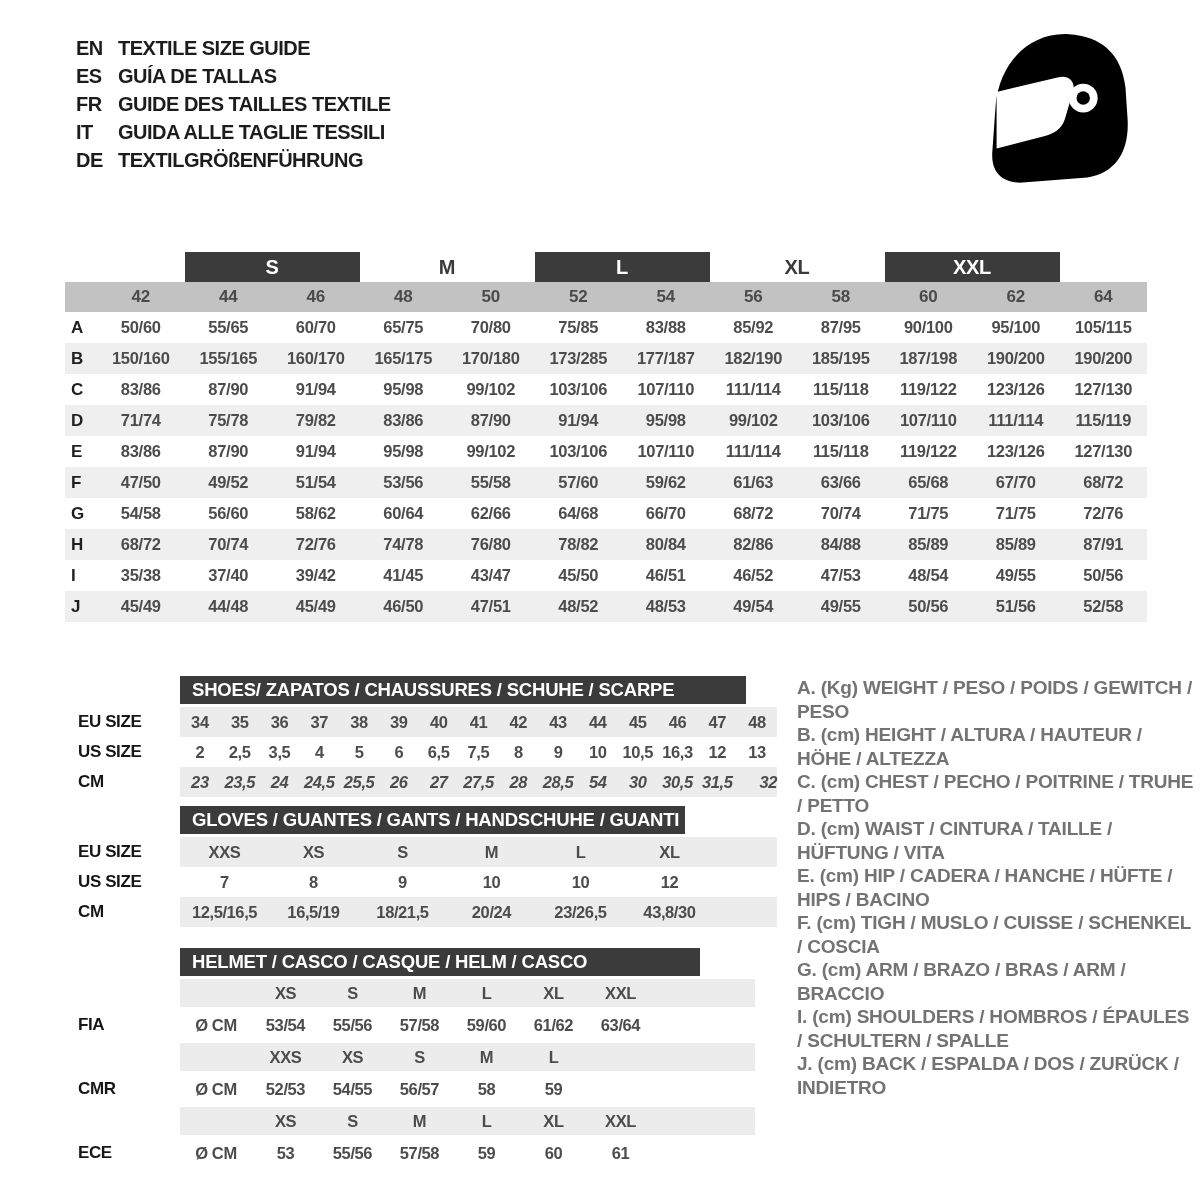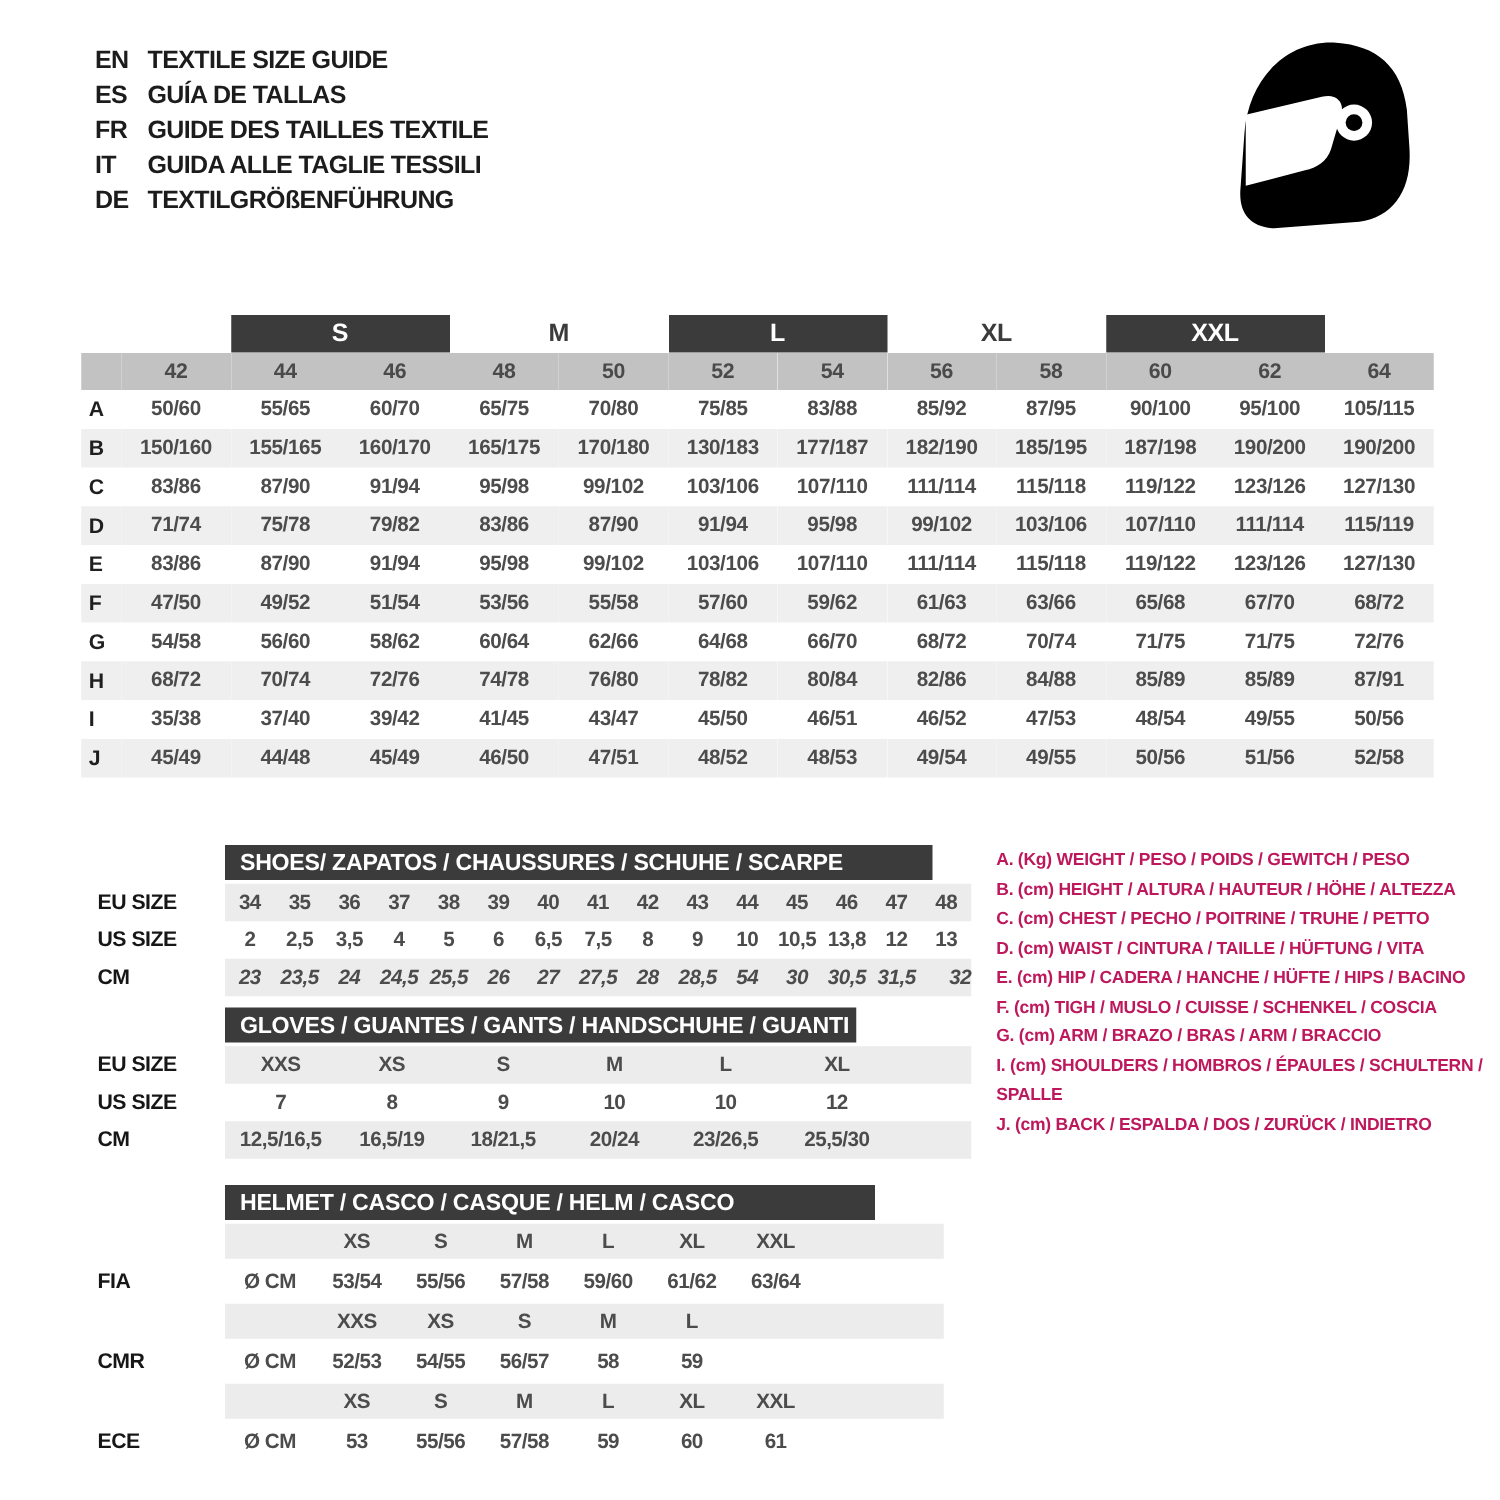--- a/index.html
+++ b/index.html
@@ -42,21 +42,21 @@
   .lcell{text-align:center;font-weight:700;font-size:16.5px;color:var(--value-text);
          letter-spacing:-0.4px;white-space:nowrap;}
   .shoes-table .lcells, .gloves-table .lcells{width:597px;}
   .helmet-table .lcells{width:575px;}
   .shoes-table .ltitle{width:566px;}
   .gloves-table .ltitle{width:505px;}
   .helmet-table .ltitle{width:520px;}
 
   
   .legend{position:absolute;left:797px;top:676px;width:398px;}
-  .legend-item{font-weight:700;font-size:14px;line-height:23.5px;letter-spacing:-0.2px;color:#be185d;}
+  .legend-item{font-weight:700;font-size:19px;line-height:23.5px;letter-spacing:-0.2px;color:#737373;}
 </style>
 </head>
 <body>
 
 <div class="page" style="--dark-bar: #3b3b3b; --header-band: #c2c2c2; --row-alt: #efefef; --shaded-row: #ececec; --value-text: #4c4c4c;">
 
   <div class="lang-block">
     <div class="lang-row">
       <span class="lang-code">EN</span>
       <span class="lang-label">TEXTILE SIZE GUIDE</span>
@@ -145,21 +145,21 @@
           <td>95/100</td>
           <td>105/115</td>
         </tr>
         <tr class="data-row alt">
           <td class="letter">B</td>
           <td>150/160</td>
           <td>155/165</td>
           <td>160/170</td>
           <td>165/175</td>
           <td>170/180</td>
-          <td>130/183</td>
+          <td>173/285</td>
           <td>177/187</td>
           <td>182/190</td>
           <td>185/195</td>
           <td>187/198</td>
           <td>190/200</td>
           <td>190/200</td>
         </tr>
         <tr class="data-row">
           <td class="letter">C</td>
           <td>83/86</td>
@@ -317,21 +317,21 @@
             <div class="lcell" style="flex: 1 1 0%;">3,5</div>
             <div class="lcell" style="flex: 1 1 0%;">4</div>
             <div class="lcell" style="flex: 1 1 0%;">5</div>
             <div class="lcell" style="flex: 1 1 0%;">6</div>
             <div class="lcell" style="flex: 1 1 0%;">6,5</div>
             <div class="lcell" style="flex: 1 1 0%;">7,5</div>
             <div class="lcell" style="flex: 1 1 0%;">8</div>
             <div class="lcell" style="flex: 1 1 0%;">9</div>
             <div class="lcell" style="flex: 1 1 0%;">10</div>
             <div class="lcell" style="flex: 1 1 0%;">10,5</div>
-            <div class="lcell" style="flex: 1 1 0%;">13,8</div>
+            <div class="lcell" style="flex: 1 1 0%;">16,3</div>
             <div class="lcell" style="flex: 1 1 0%;">12</div>
             <div class="lcell" style="flex: 1 1 0%;">13</div>
           </div>
         </div>
         <div class="lrow">
           <div class="llabel">CM</div>
           <div class="lcells shaded" style="height: 30px; font-style: italic;">
             <div class="lcell" style="flex: 1 1 0%;">23</div>
             <div class="lcell" style="flex: 1 1 0%;">23,5</div>
             <div class="lcell" style="flex: 1 1 0%;">24</div>
@@ -381,21 +381,21 @@
           </div>
         </div>
         <div class="lrow">
           <div class="llabel">CM</div>
           <div class="lcells shaded" style="height: 30px;">
             <div class="lcell" style="width: 89px;">12,5/16,5</div>
             <div class="lcell" style="width: 89px;">16,5/19</div>
             <div class="lcell" style="width: 89px;">18/21,5</div>
             <div class="lcell" style="width: 89px;">20/24</div>
             <div class="lcell" style="width: 89px;">23/26,5</div>
-            <div class="lcell" style="width: 89px;">25,5/30</div>
+            <div class="lcell" style="width: 89px;">43,8/30</div>
           </div>
         </div>
       </div>
   </div>
 
   <div class="ltable helmet-table" style="top:948px">
     <div class="lrow">
       <div class="llabel"></div>
       <div class="ltitle">HELMET / CASCO / CASQUE / HELM / CASCO</div>
     </div>

